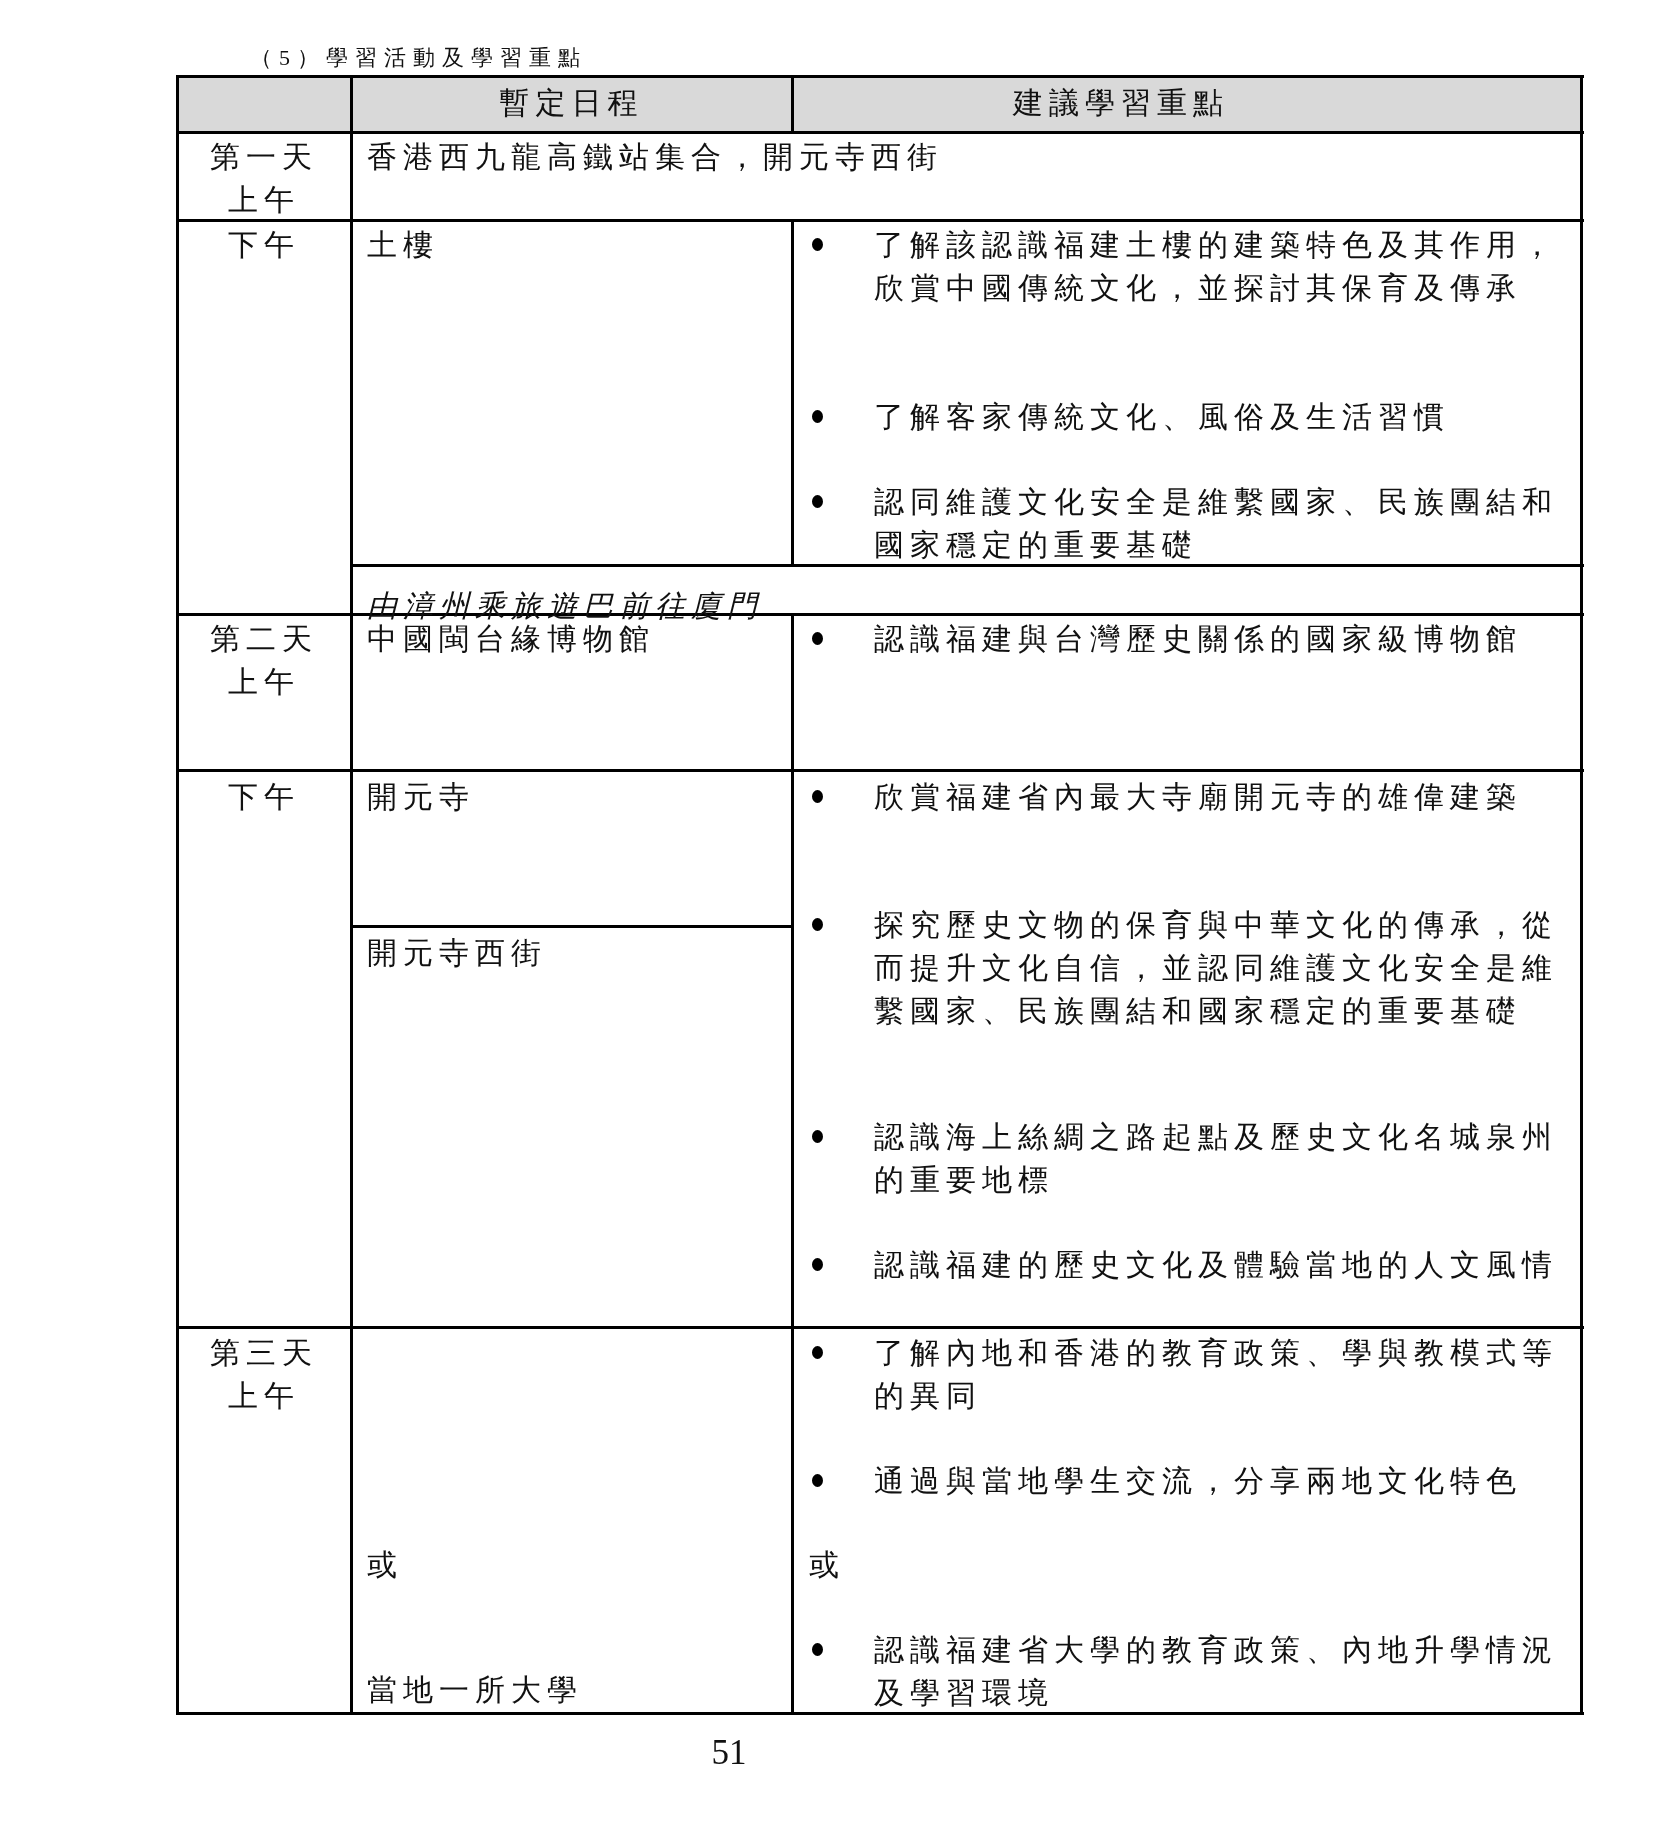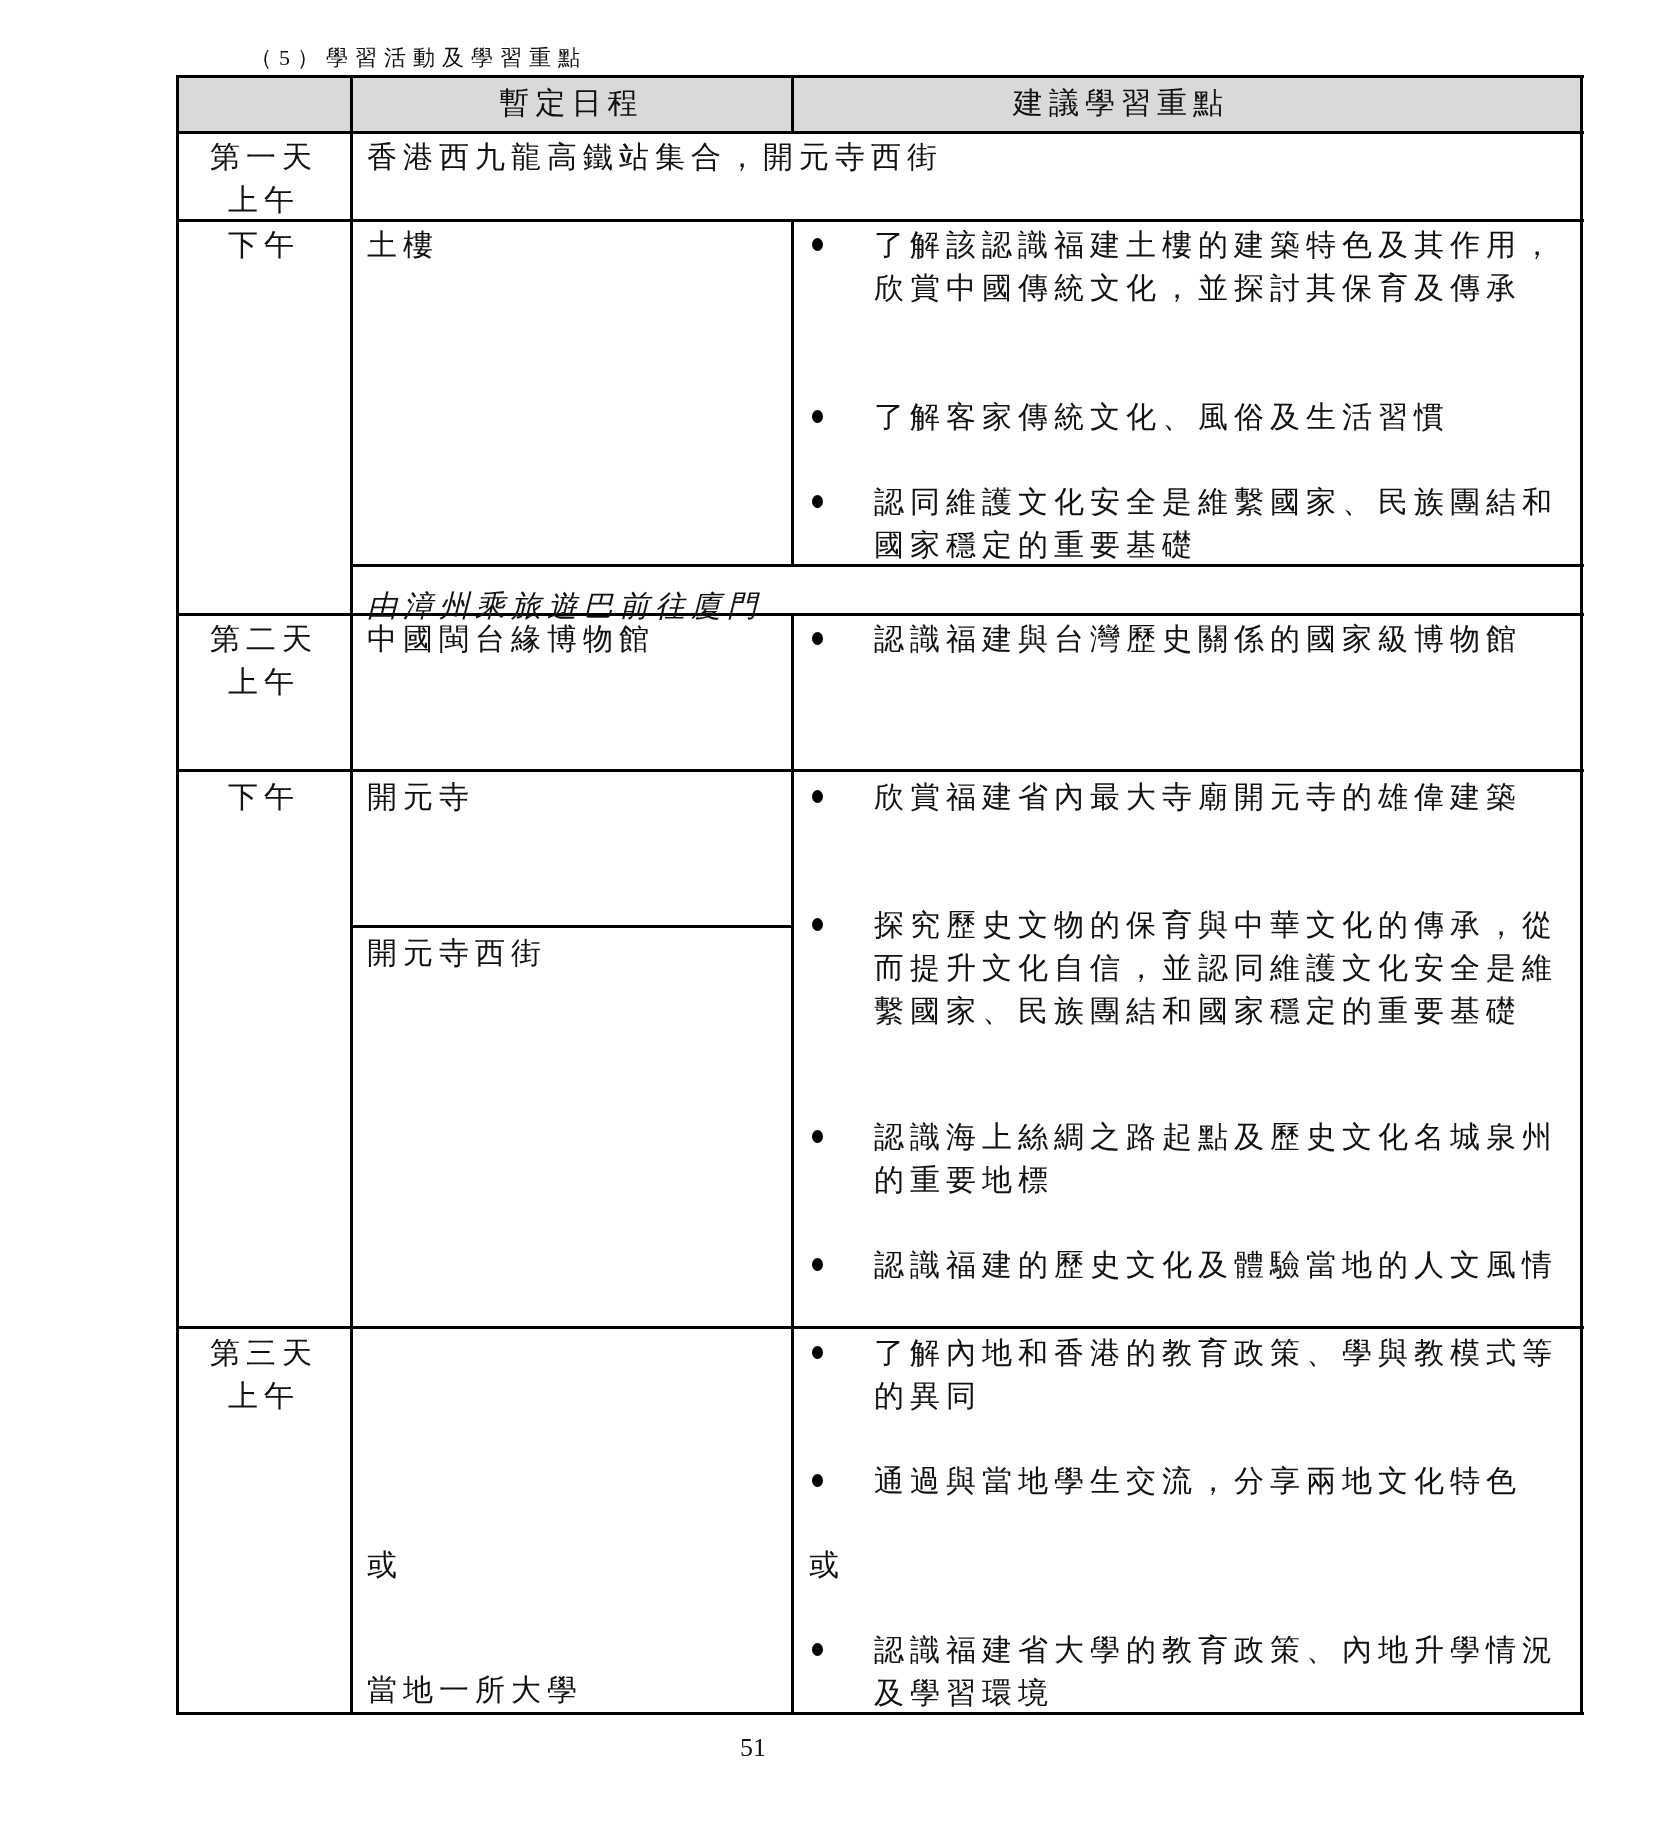--- a/index.html
+++ b/index.html
@@ -9,21 +9,21 @@
   .title { left:250px; top:32px; font-size:22px; letter-spacing:7px; white-space:nowrap; line-height:52px; }
   .title .num { font-family:"Liberation Serif", serif; }
   .hl { position:absolute; background:#000; height:3px; }
   .vl { position:absolute; background:#000; width:3px; }
   .hdr { position:absolute; background:#d9d9d9; }
   .cell { position:absolute; font-size:30px; letter-spacing:6px; line-height:43px; white-space:nowrap; }
   .center { text-align:center; }
   .bullet-item { position:absolute; left:812px; width:760px; font-size:30px; line-height:43px; letter-spacing:6px; }
   .bullet-item .dot { position:absolute; left:0; top:15px; width:11px; height:13px; border-radius:50%; background:#000; }
   .bullet-item .txt { position:absolute; left:62px; width:700px; white-space:normal; word-break:break-all; }
-  .page-num { left:0; width:1458px; top:1733px; text-align:center; font-family:"Liberation Serif", serif; font-size:26px;margin-left:24px; }
+  .page-num { left:0; width:1458px; top:1733px; text-align:center; font-family:"Liberation Serif", serif; font-size:35px; }
 </style>
 </head>
 <body>
 
 <div class="abs title">
   <span class="num">（5）</span><span>學習活動及學習重點</span>
 </div>
 
 <div>
 

